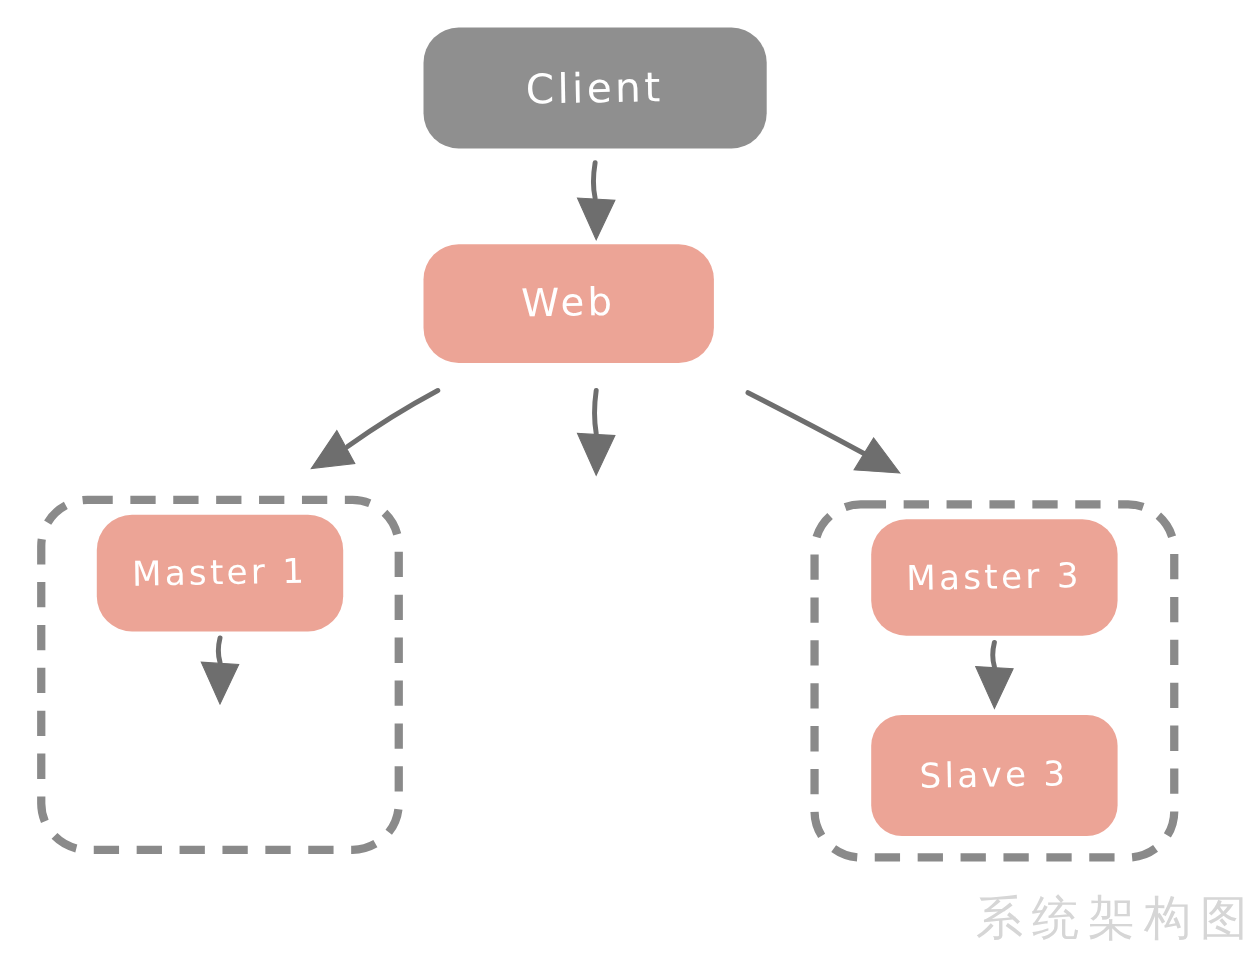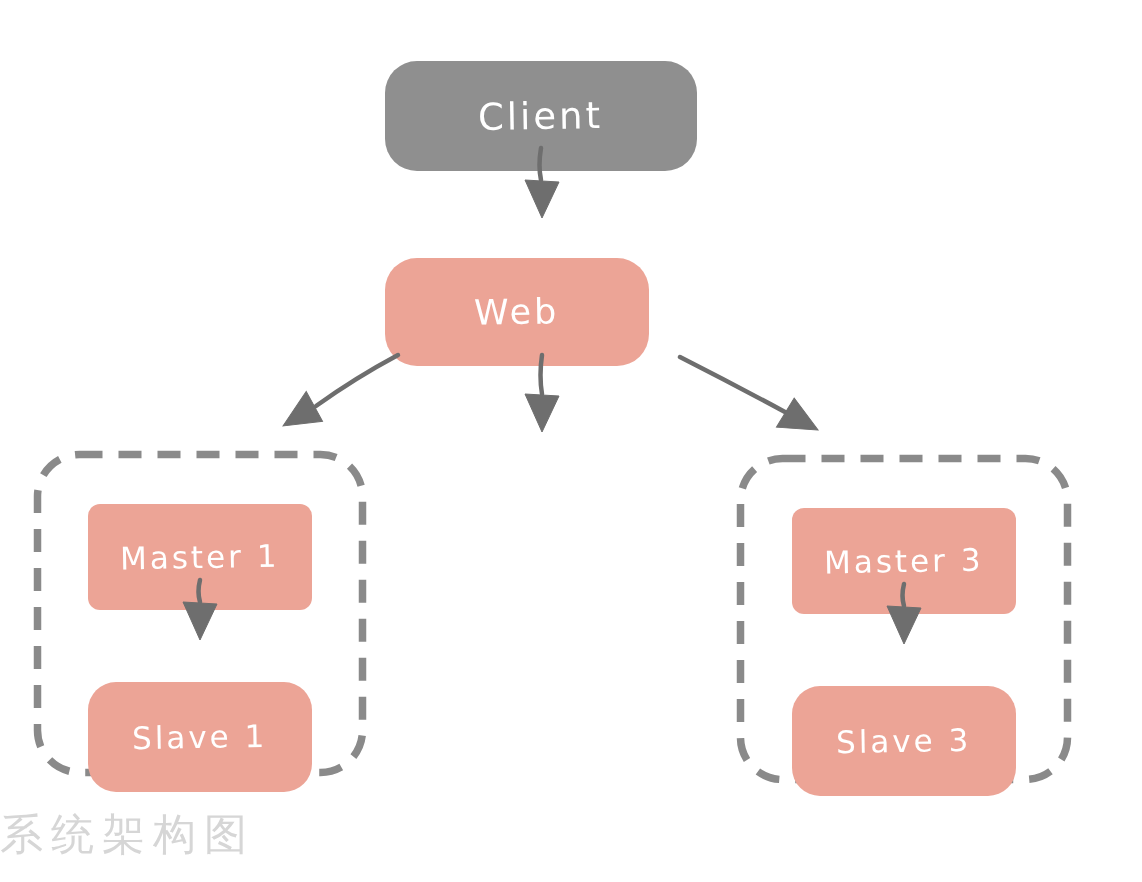--- a/index.html
+++ b/index.html
@@ -14,21 +14,21 @@
   *{margin:0;padding:0;box-sizing:border-box;}
   html,body{width:1142px;height:882px;background:var(--background);}
   .canvas{
     position:relative;width:1142px;height:882px;
     background:var(--background);overflow:hidden;
     font-family:"DejaVu Sans", sans-serif;
   }
   .node{
     position:absolute;display:flex;align-items:center;justify-content:center;
     background:var(--node_fill);color:var(--node_text);
-    border-radius:32px;letter-spacing:3px;margin-top:36px;
+    border-radius:32px;letter-spacing:3px;
   }
   .node span{transform:rotate(-1deg);}
   .client{
     left:385px;top:25px;width:312px;height:110px;
     background:var(--client_fill);font-size:37px;
   }
   .web{
     left:385px;top:222px;width:264px;height:108px;
     font-size:35px;
   }
@@ -36,37 +36,37 @@
   .g1{left:33px;top:450px;width:334px;height:327px;}
   .g2{left:395px;top:450px;width:334px;height:325px;}
   .g3{left:736px;top:454px;width:336px;height:330px;}
   .group-border{position:absolute;left:0;top:0;width:100%;height:100%;}
   .group-border rect{
     fill:none;stroke:var(--group_border);stroke-width:7.5;
     stroke-dasharray:23 16;
   }
   .master{
     position:absolute;left:50%;top:18px;transform:translateX(-50%);
-    width:224px;height:106px;border-radius:12px;font-size:31px;
+    width:224px;height:106px;border-radius:32px;font-size:31px;
   }
   .slave{
     position:absolute;left:50%;top:196px;transform:translateX(-50%);
     width:224px;height:110px;border-radius:28px;font-size:31px;
   }
   .arrow-svg{position:absolute;overflow:visible;}
   .arrow-svg .shaft{
     fill:none;stroke:var(--arrow);stroke-width:4.5;stroke-linecap:round;
   }
   .arrow-svg .head{fill:var(--arrow);stroke:var(--arrow);stroke-width:1;}
   .a-client-web{left:505px;top:140px;width:75px;height:85px;}
   .a-web-fan{left:240px;top:340px;width:620px;height:105px;}
   .a-ms{left:50%;top:128px;transform:translateX(-50%);width:64px;height:68px;}
   .caption{
     position:absolute;left:0;top:806px;width:100%;
-    text-align:left;font-size:43px;letter-spacing:8px;
+    text-align:right;font-size:43px;letter-spacing:8px;
     color:var(--title_text);
   }
 </style>
 </head>
 <body>
 
 <div class="canvas">
 
   <div class="node client">
     <span>Client</span>
@@ -100,23 +100,20 @@
     <svg class="group-border" viewBox="0 0 334 327">
       <rect x="4.5" y="4.5" width="325" height="318" rx="42"></rect>
     </svg>
     <div class="node master">
       <span>Master 1</span>
     </div>
     <svg class="arrow-svg a-ms" viewBox="0 0 64 68">
       <path class="shaft" d="M32,2 Q29,14 32,24"></path>
       <path class="head" d="M0,0 L-17,-38 L17,-36 Z" transform="translate(32,62) rotate(0)"></path>
     </svg>
-    <div class="node slave">
-      <span>Slave 1</span>
-    </div>
   </div>
 
 
   <div class="group g3">
     <svg class="group-border" viewBox="0 0 336 330">
       <rect x="4.5" y="4.5" width="327" height="321" rx="42"></rect>
     </svg>
     <div class="node master">
       <span>Master 3</span>
     </div>

